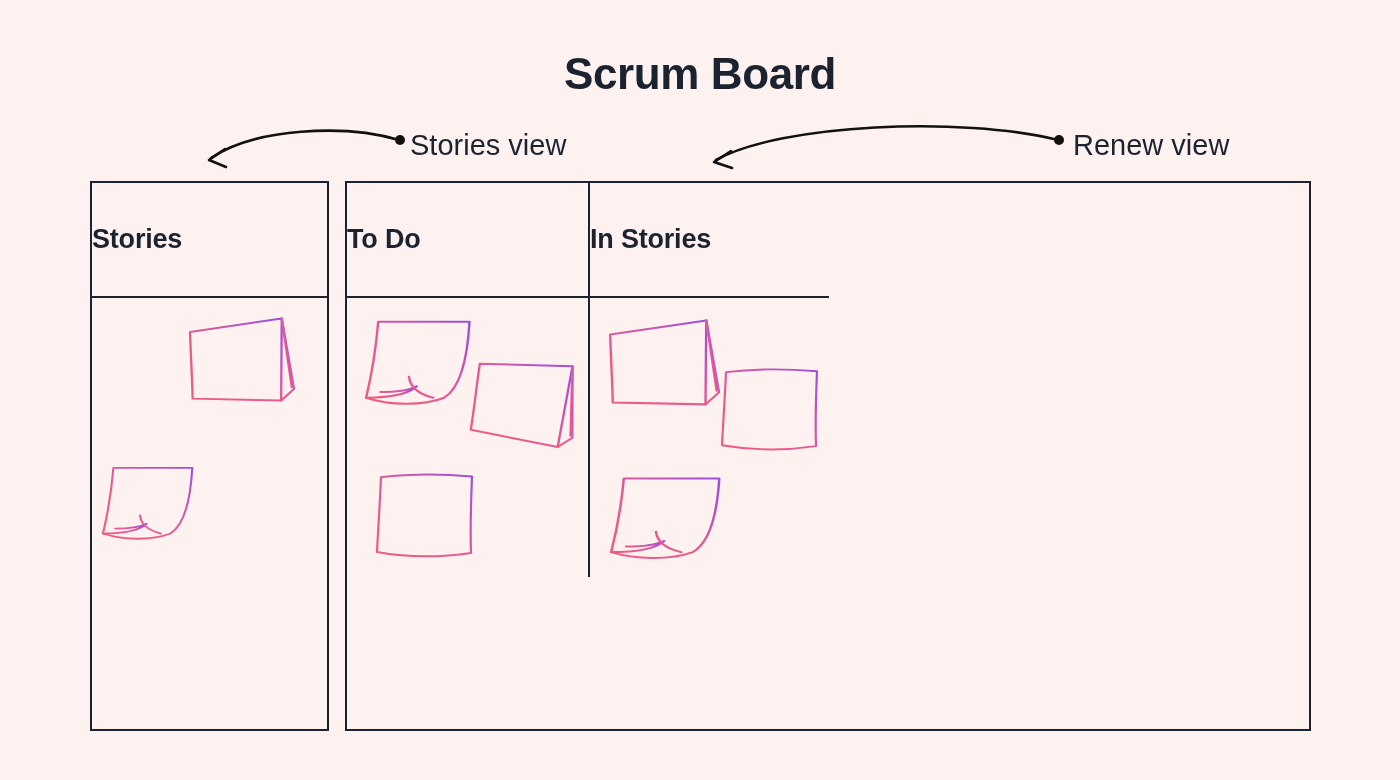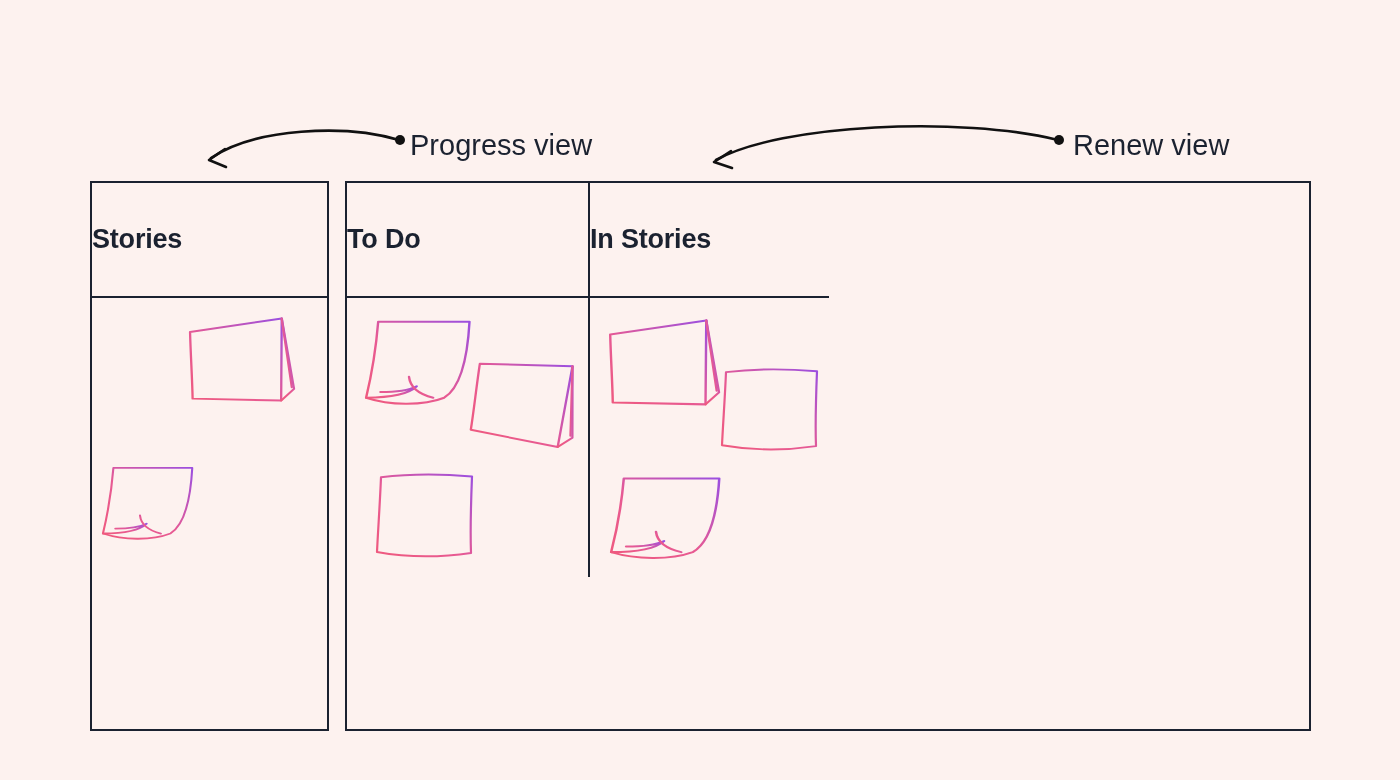--- a/index.html
+++ b/index.html
@@ -110,27 +110,28 @@
   .note {
     position: absolute;
     overflow: visible;
   }
 </style>
 </head>
 <body>
 
 <div id="board">
 
+  <div class="page-title">Scrum Board</div>
 
   <svg class="annot-svg" id="arrow-backlog" width="215" height="55" viewBox="0 0 215 55">
     <path d="M204 22 C 150 6, 60 10, 16 40" fill="none" stroke="#111111" stroke-width="2.6" stroke-linecap="round"></path>
     <path d="M30 31 L14 42 L31 49" fill="none" stroke="#111111" stroke-width="2.6" stroke-linecap="round" stroke-linejoin="round"></path>
     <circle cx="205" cy="22" r="5" fill="#111111"></circle>
   </svg>
-  <div class="annot-label" id="label-backlog">Progress view</div>
+  <div class="annot-label" id="label-backlog">Stories view</div>
 
   <svg class="annot-svg" id="arrow-sprint" width="370" height="55" viewBox="0 0 370 55">
     <path d="M358 22 C 262 -2, 80 6, 16 42" fill="none" stroke="#111111" stroke-width="2.6" stroke-linecap="round"></path>
     <path d="M31 33 L14 44 L32 50" fill="none" stroke="#111111" stroke-width="2.6" stroke-linecap="round" stroke-linejoin="round"></path>
     <circle cx="359" cy="22" r="5" fill="#111111"></circle>
   </svg>
   <div class="annot-label" id="label-sprint">Renew view</div>
 
   <div class="column" id="col-stories">
     <div class="col-head">

